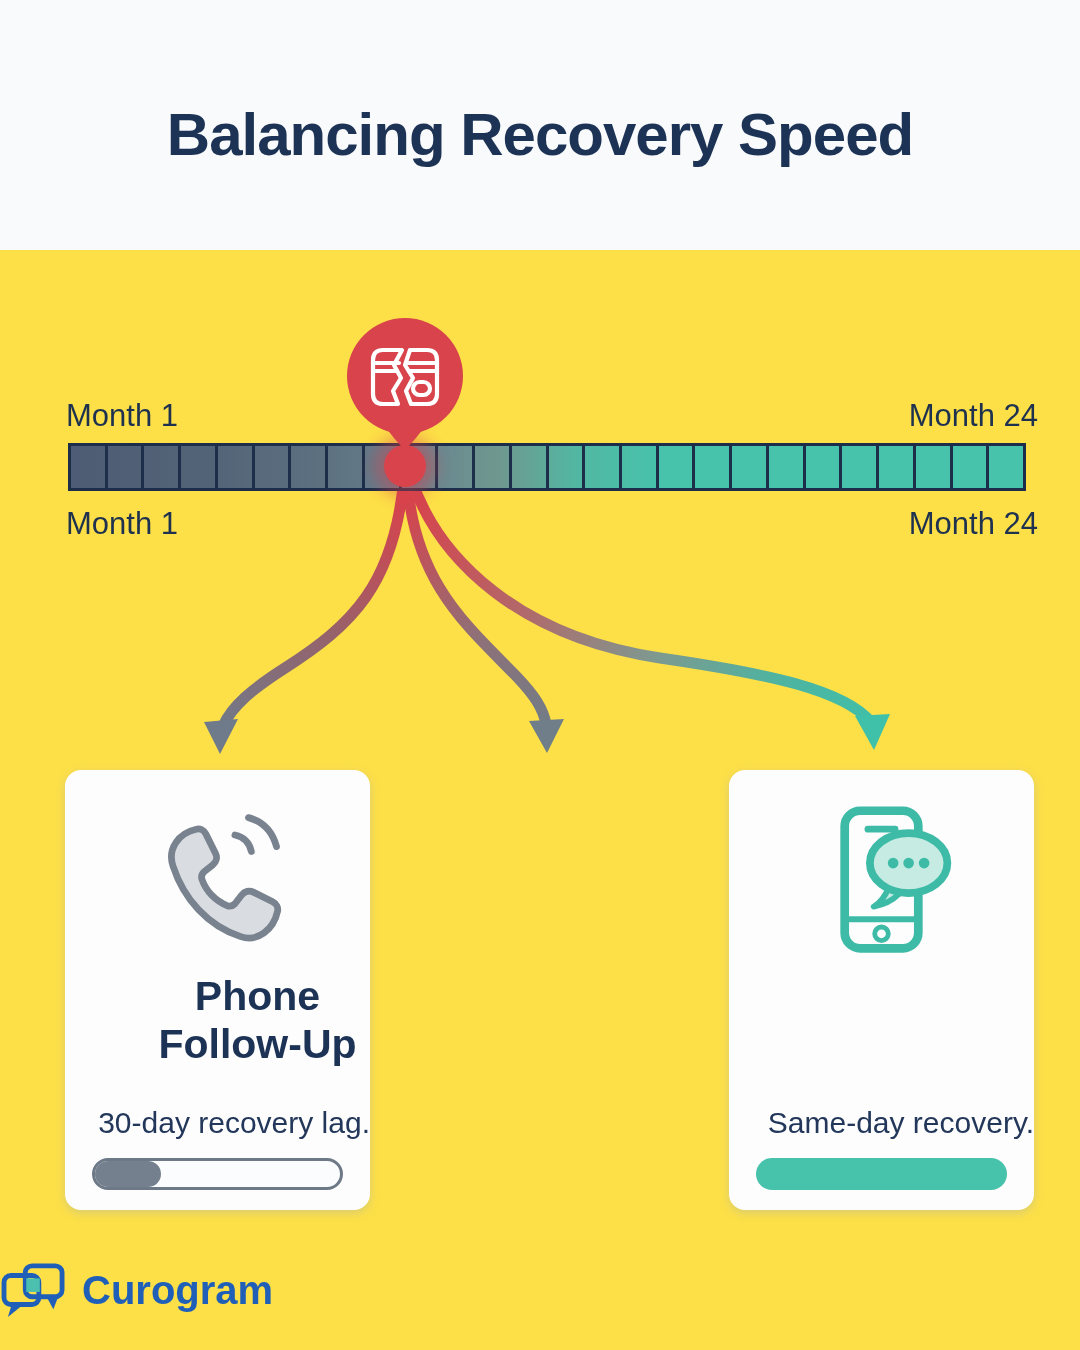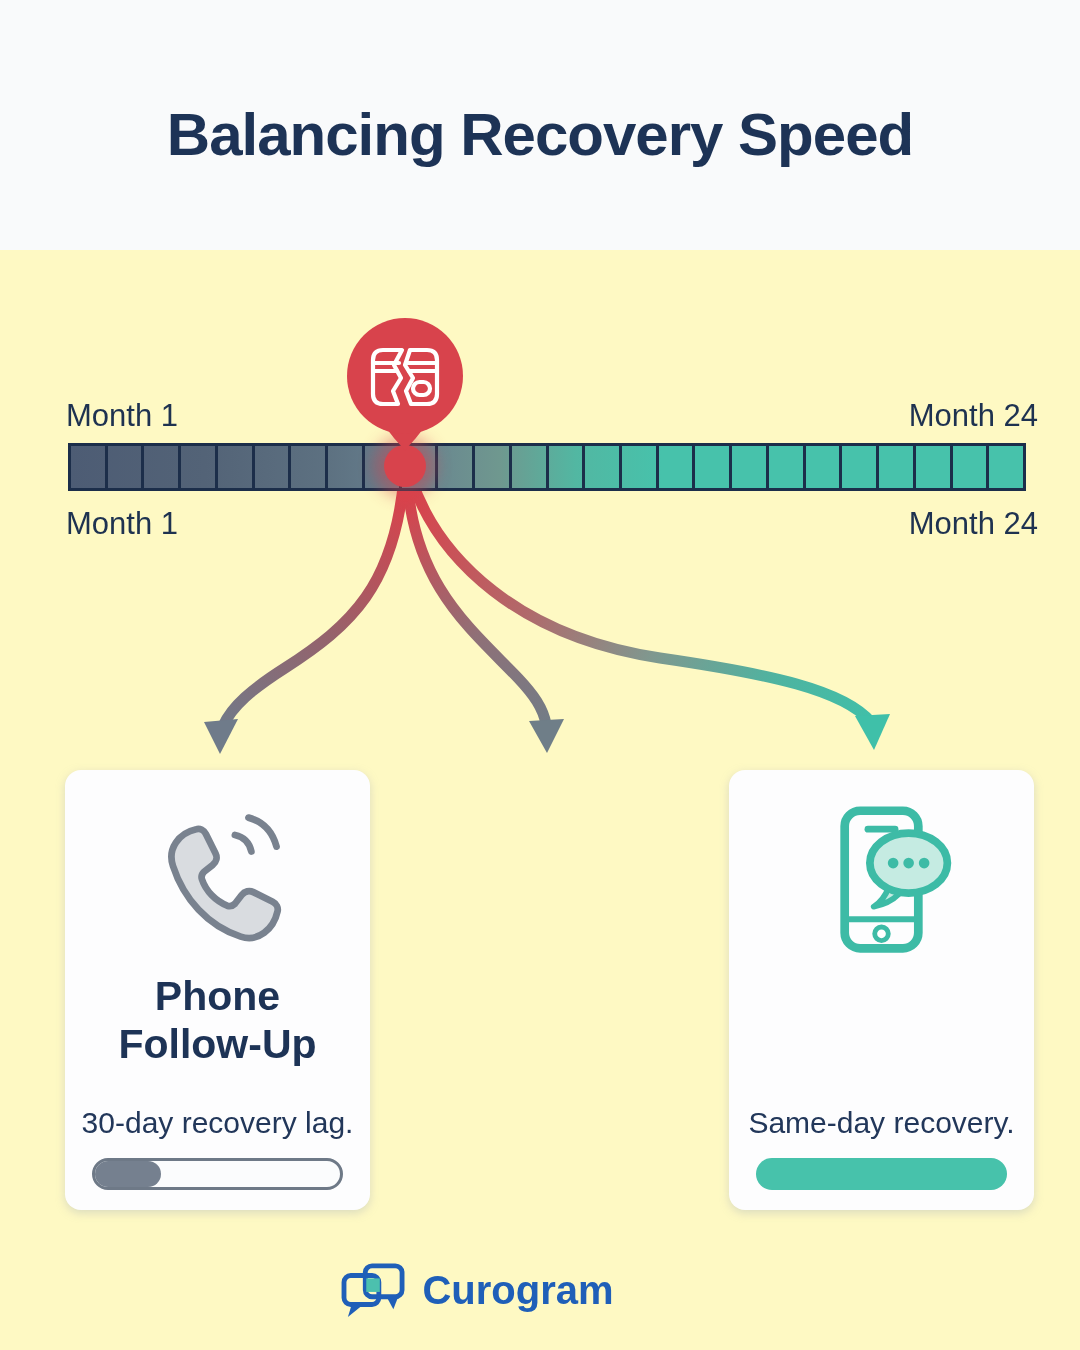--- a/index.html
+++ b/index.html
@@ -1,17 +1,17 @@
 <!DOCTYPE html>
 <html><head>
 <meta charset="utf-8">
 <style>
   html,body{margin:0;padding:0;}
   body{font-family:"Liberation Sans", sans-serif;}
-  #canvas{position:relative;width:1080px;height:1350px;background:#fef9c3;overflow:hidden;}
+  #canvas{position:relative;width:1080px;height:1350px;background:#fde047;overflow:hidden;}
   .header-band{position:absolute;left:0;top:0;width:1080px;height:250px;background:#f9fafb;}
   .page-title{position:absolute;left:0;top:100px;width:1080px;text-align:center;
     font-size:60px;font-weight:bold;letter-spacing:-1px;color:#1d3356;}
   
   .month-label{position:absolute;font-size:31px;font-weight:500;color:#1e3250;}
   .ml-tl{left:66px;top:398px;}
   .ml-tr{right:42px;top:398px;text-align:right;}
   .ml-bl{left:66px;top:506px;}
   .ml-br{right:42px;top:506px;text-align:right;}
   .timeline-bar{position:absolute;left:68px;top:443px;width:958px;height:48px;
@@ -25,30 +25,30 @@
   .marker-balloon{position:absolute;left:343px;top:312px;z-index:4;}
   .marker-label{position:absolute;left:480px;top:352px;font-size:37px;font-weight:bold;color:#d9474f;z-index:4;}
   .arrows{position:absolute;left:0;top:0;width:1080px;height:1350px;z-index:1;pointer-events:none;}
   
   .card{position:absolute;top:770px;width:305px;height:440px;background:#fdfdfe;border-radius:16px;
     box-shadow:0 3px 10px rgba(160,170,185,0.38);z-index:5;}
   .card-1{left:65px;} .card-2{left:397px;} .card-3{left:729px;}
   .card-icon{position:absolute;left:0;top:28px;width:100%;height:165px;
     display:flex;align-items:center;justify-content:center;}
   .card-title{position:absolute;left:0;top:202px;width:100%;text-align:center;
-    font-size:41px;font-weight:bold;color:#1d3356;line-height:48px;}
-  .card-desc{position:absolute;left:0;top:336px;width:100%;text-align:center;
+    font-size:41px;font-weight:bold;color:#1d3356;line-height:48px;padding-left:40px;}
+  .card-desc{position:absolute;left:0;top:336px;width:100%;text-align:right;
     font-size:30px;font-weight:500;color:#22375a;}
   .progress-track{position:absolute;left:27px;right:27px;top:388px;height:32px;border-radius:999px;
     box-sizing:border-box;background:#fbfcfd;}
   .progress-track.outlined{border:3px solid #6e7987;}
   .progress-fill{height:100%;border-radius:999px;}
   
   .footer-logo{position:absolute;left:0;top:1260px;width:892px;display:flex;
-    align-items:center;justify-content:center;gap:14px;padding-left:31px;}
+    align-items:center;gap:14px;}
   .brand-text{font-size:40px;font-weight:bold;color:#1f5fb8;letter-spacing:0px;}
 </style>
 </head>
 <body>
 
 <div id="canvas">
 
   <div class="header-band"></div>
   <div class="page-title">Balancing Recovery Speed</div>
 

